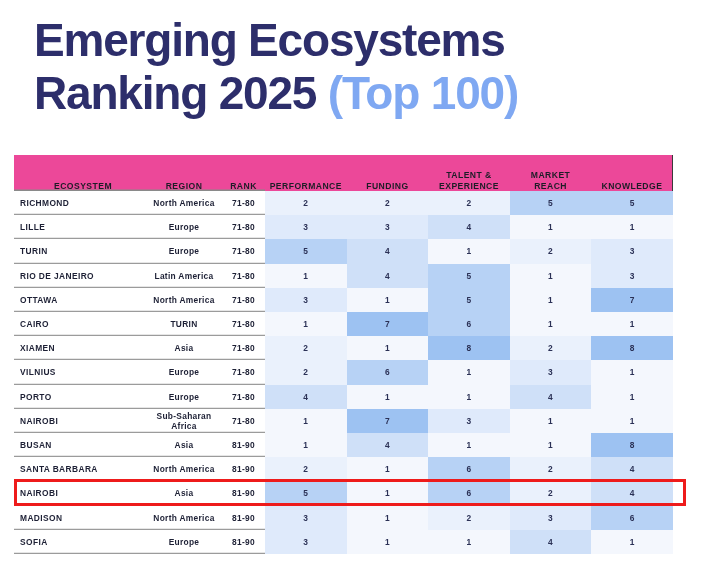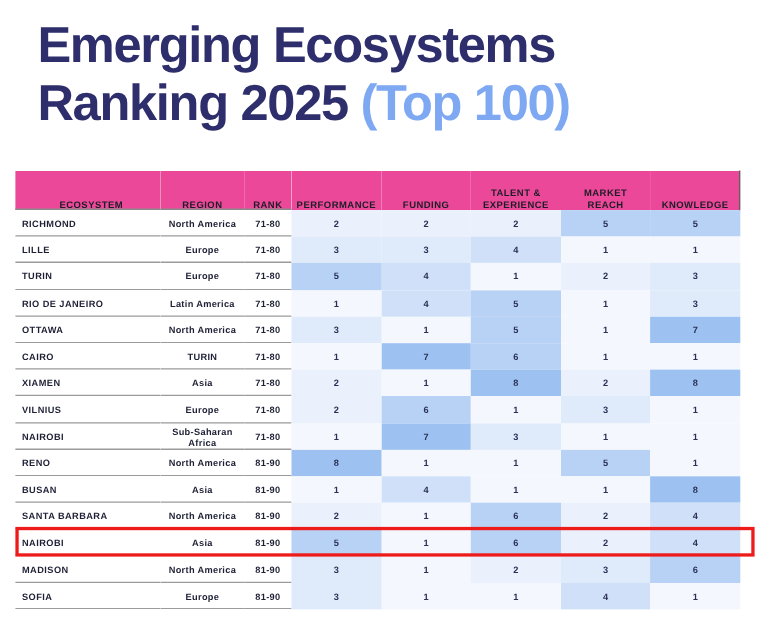--- a/index.html
+++ b/index.html
@@ -239,37 +239,37 @@
           <td class="eco sep">VILNIUS</td>
           <td class="reg sep">Europe</td>
           <td class="rnk sep">71-80</td>
           <td class="num s1">2</td>
           <td class="num s4">6</td>
           <td class="num s0">1</td>
           <td class="num s2">3</td>
           <td class="num s0">1</td>
         </tr>
         <tr>
+          <td class="eco sep">PORTO</td>
+          <td class="reg sep">Europe</td>
+          <td class="rnk sep">71-80</td>
+          <td class="num s3">4</td>
+          <td class="num s0">1</td>
+          <td class="num s0">1</td>
+          <td class="num s3">4</td>
+          <td class="num s0">1</td>
+        </tr>
+        <tr>
           <td class="eco sep">NAIROBI</td>
           <td class="reg sep">Sub-Saharan Africa</td>
           <td class="rnk sep">71-80</td>
           <td class="num s0">1</td>
           <td class="num s5">7</td>
           <td class="num s2">3</td>
           <td class="num s0">1</td>
-          <td class="num s0">1</td>
-        </tr>
-        <tr>
-          <td class="eco sep">RENO</td>
-          <td class="reg sep">North America</td>
-          <td class="rnk sep">81-90</td>
-          <td class="num s5">8</td>
-          <td class="num s0">1</td>
-          <td class="num s0">1</td>
-          <td class="num s4">5</td>
           <td class="num s0">1</td>
         </tr>
         <tr>
           <td class="eco sep">BUSAN</td>
           <td class="reg sep">Asia</td>
           <td class="rnk sep">81-90</td>
           <td class="num s0">1</td>
           <td class="num s3">4</td>
           <td class="num s0">1</td>
           <td class="num s0">1</td>

